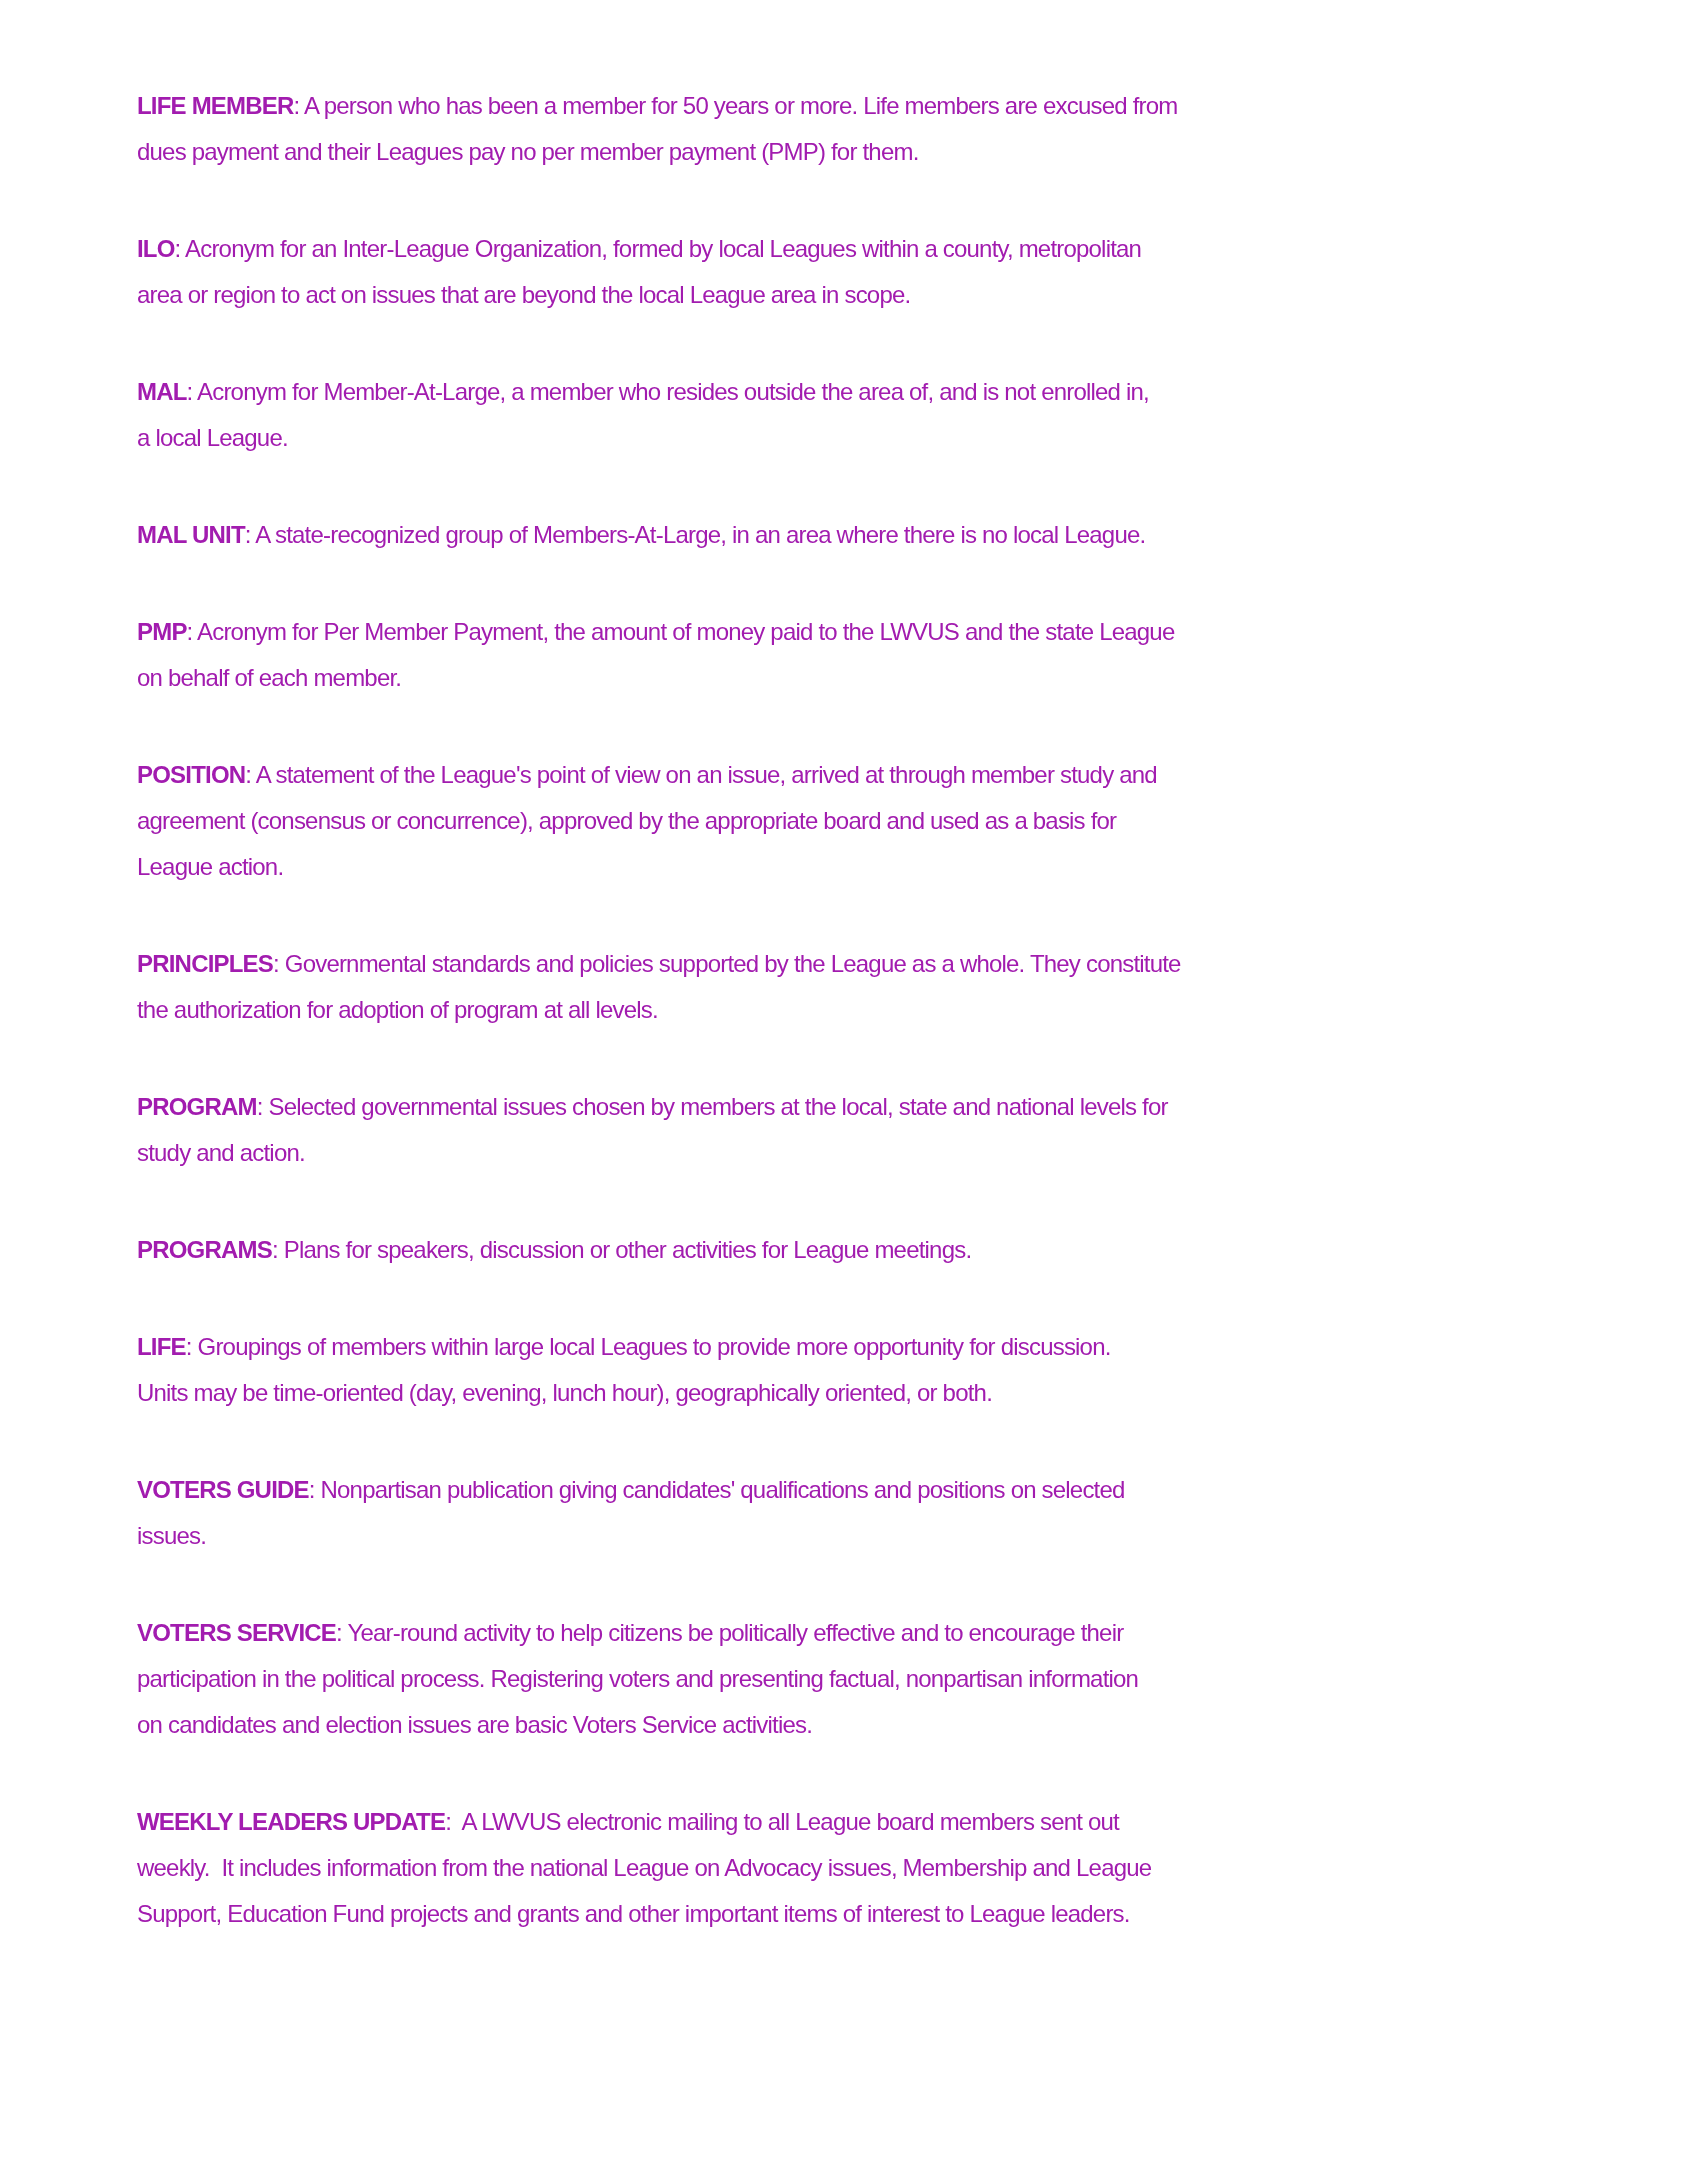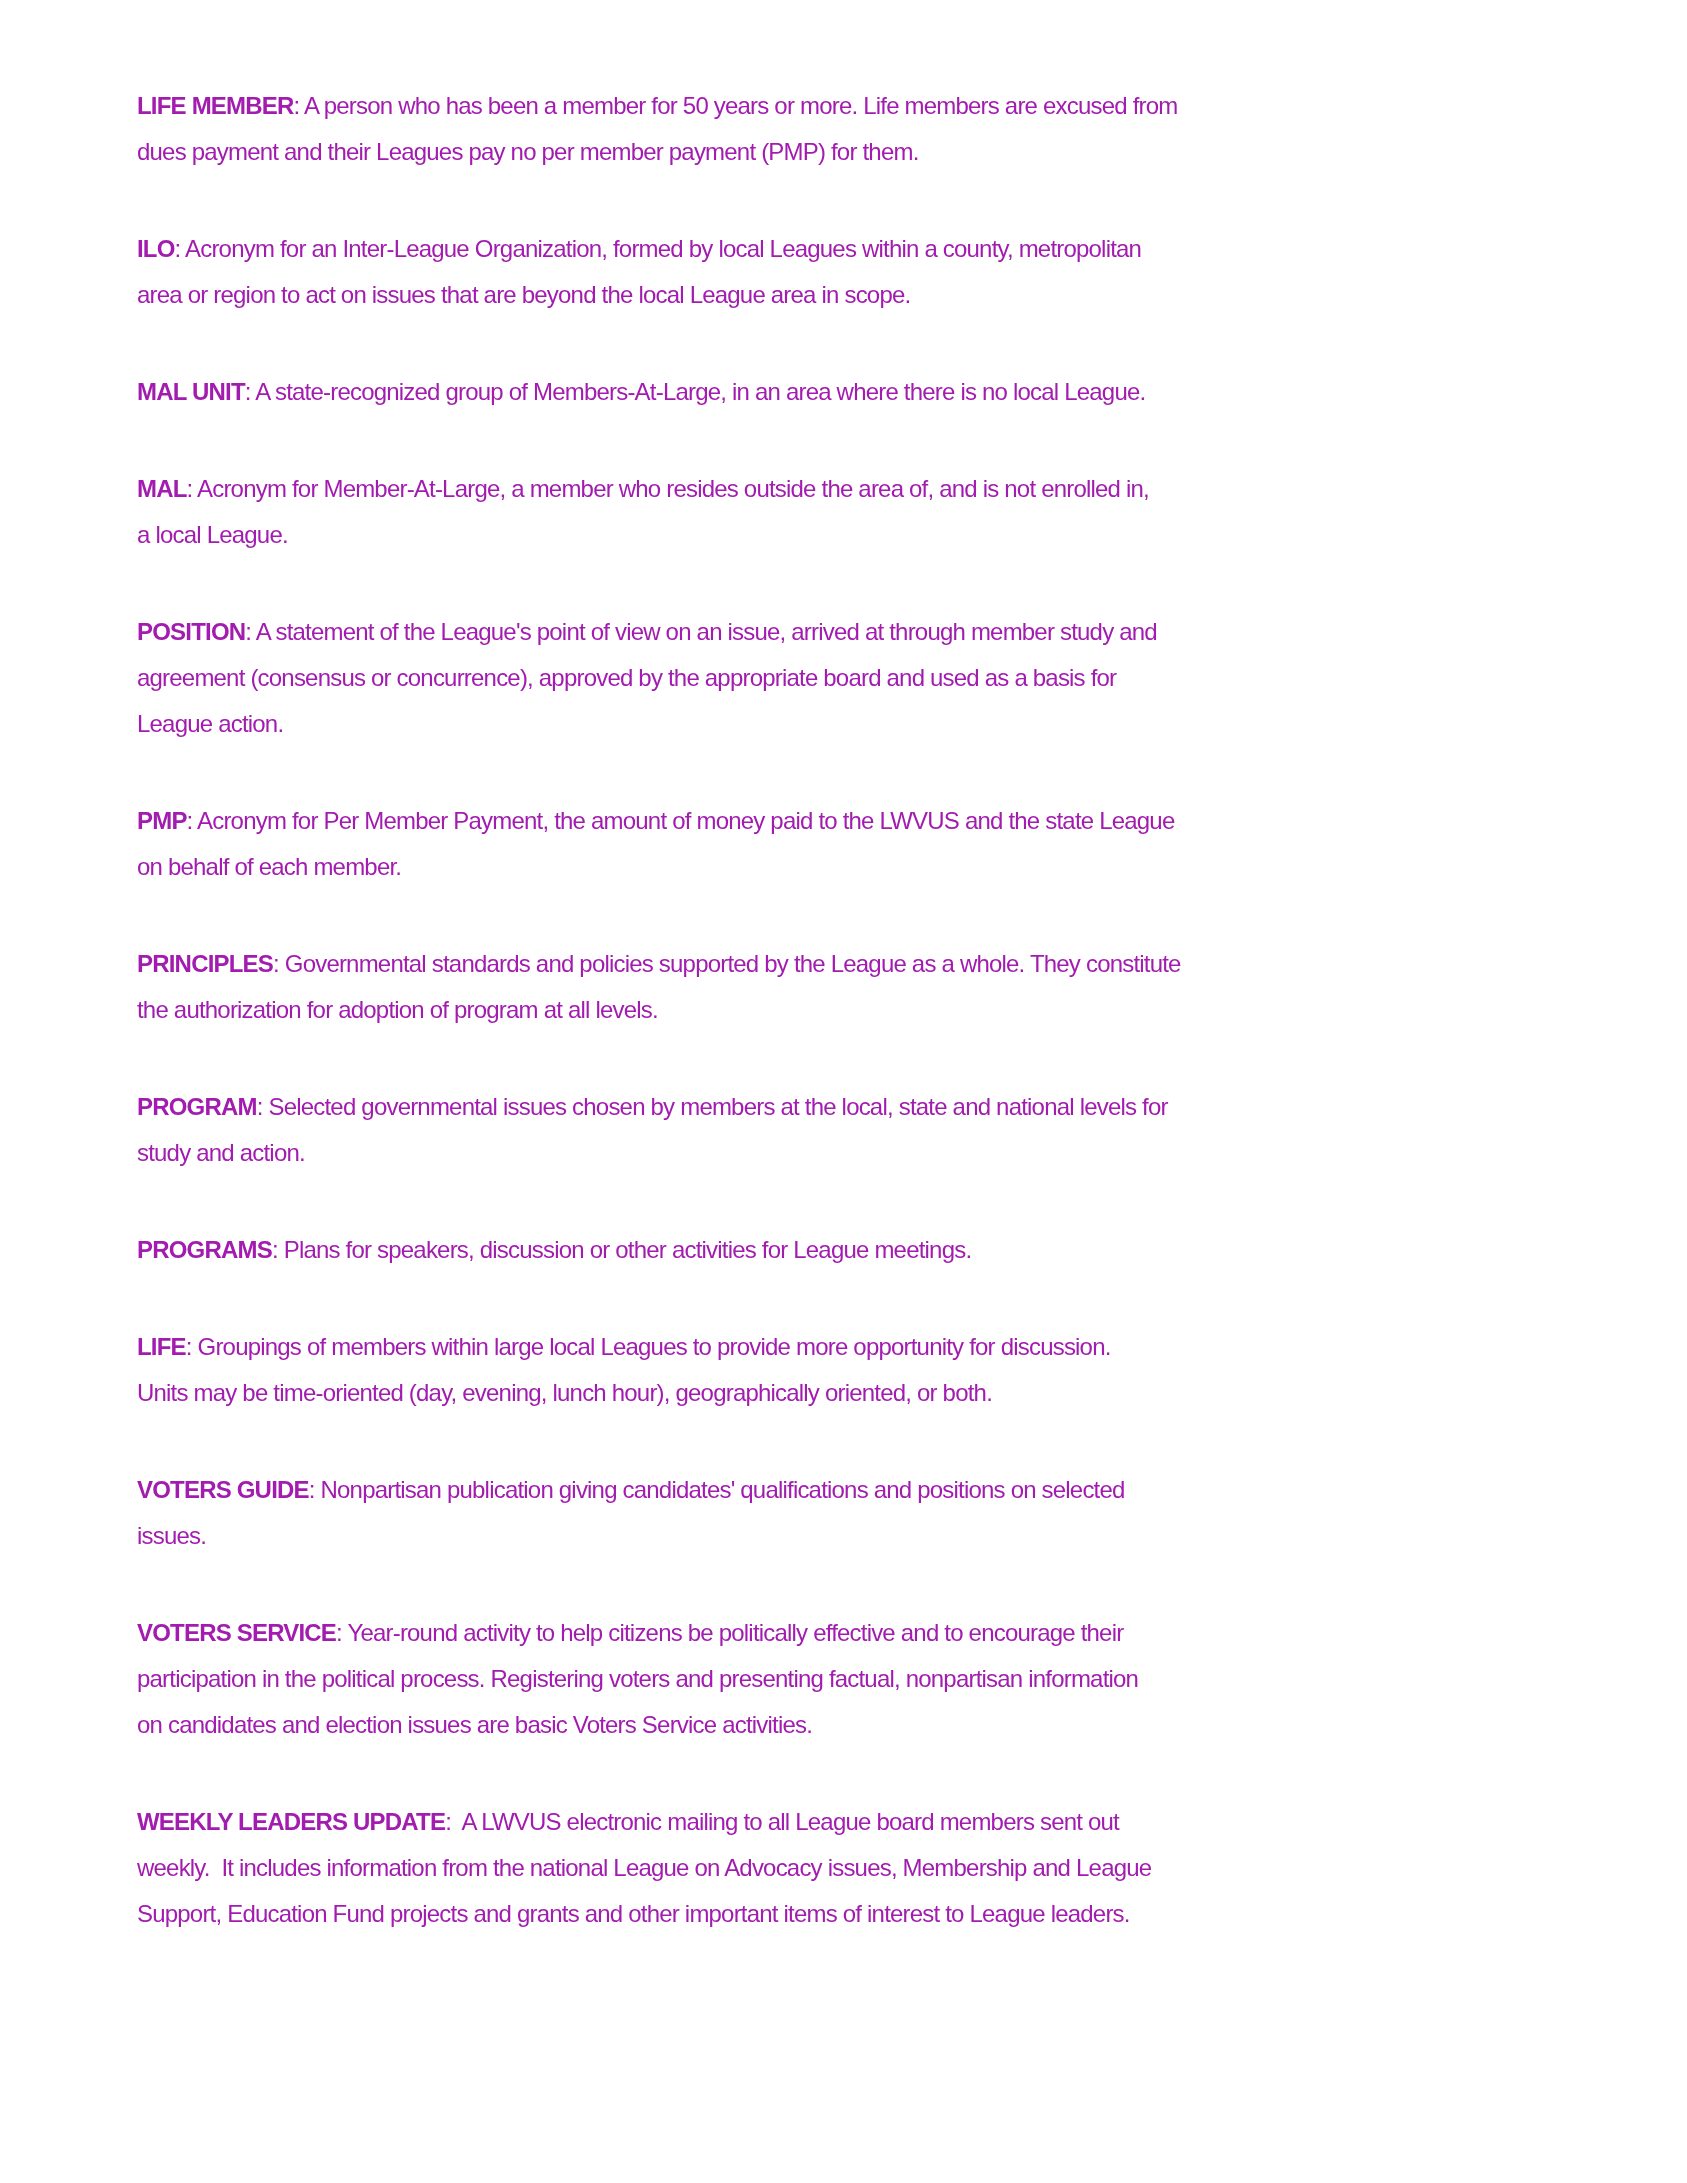--- a/index.html
+++ b/index.html
@@ -47,28 +47,28 @@
 </style>
 </head>
 <body style="background: rgb(255, 255, 255); color: rgb(0, 0, 0);">
 
 <div class="page">
   <div class="content" id="glossary-root">
       <p class="entry"><span class="term">LIFE MEMBER</span><span class="def">: A person who has been a member for 50 years or more. Life members are excused from
 dues payment and their Leagues pay no per member payment (PMP) for them.</span></p>
       <p class="entry"><span class="term">ILO</span><span class="def">: Acronym for an Inter-League Organization, formed by local Leagues within a county, metropolitan
 area or region to act on issues that are beyond the local League area in scope.</span></p>
-      <p class="entry"><span class="term">MAL UNIT</span><span class="def">: A state-recognized group of Members-At-Large, in an area where there is no local League.</span></p>
       <p class="entry"><span class="term">MAL</span><span class="def">: Acronym for Member-At-Large, a member who resides outside the area of, and is not enrolled in,
 a local League.</span></p>
+      <p class="entry"><span class="term">MAL UNIT</span><span class="def">: A state-recognized group of Members-At-Large, in an area where there is no local League.</span></p>
+      <p class="entry"><span class="term">PMP</span><span class="def">: Acronym for Per Member Payment, the amount of money paid to the LWVUS and the state League
+on behalf of each member.</span></p>
       <p class="entry"><span class="term">POSITION</span><span class="def">: A statement of the League's point of view on an issue, arrived at through member study and
 agreement (consensus or concurrence), approved by the appropriate board and used as a basis for
 League action.</span></p>
-      <p class="entry"><span class="term">PMP</span><span class="def">: Acronym for Per Member Payment, the amount of money paid to the LWVUS and the state League
-on behalf of each member.</span></p>
       <p class="entry"><span class="term">PRINCIPLES</span><span class="def">: Governmental standards and policies supported by the League as a whole. They constitute
 the authorization for adoption of program at all levels.</span></p>
       <p class="entry"><span class="term">PROGRAM</span><span class="def">: Selected governmental issues chosen by members at the local, state and national levels for
 study and action.</span></p>
       <p class="entry"><span class="term">PROGRAMS</span><span class="def">: Plans for speakers, discussion or other activities for League meetings.</span></p>
       <p class="entry"><span class="term">LIFE</span><span class="def">: Groupings of members within large local Leagues to provide more opportunity for discussion.
 Units may be time-oriented (day, evening, lunch hour), geographically oriented, or both.</span></p>
       <p class="entry"><span class="term">VOTERS GUIDE</span><span class="def">: Nonpartisan publication giving candidates' qualifications and positions on selected
 issues.</span></p>
       <p class="entry"><span class="term">VOTERS SERVICE</span><span class="def">: Year-round activity to help citizens be politically effective and to encourage their

